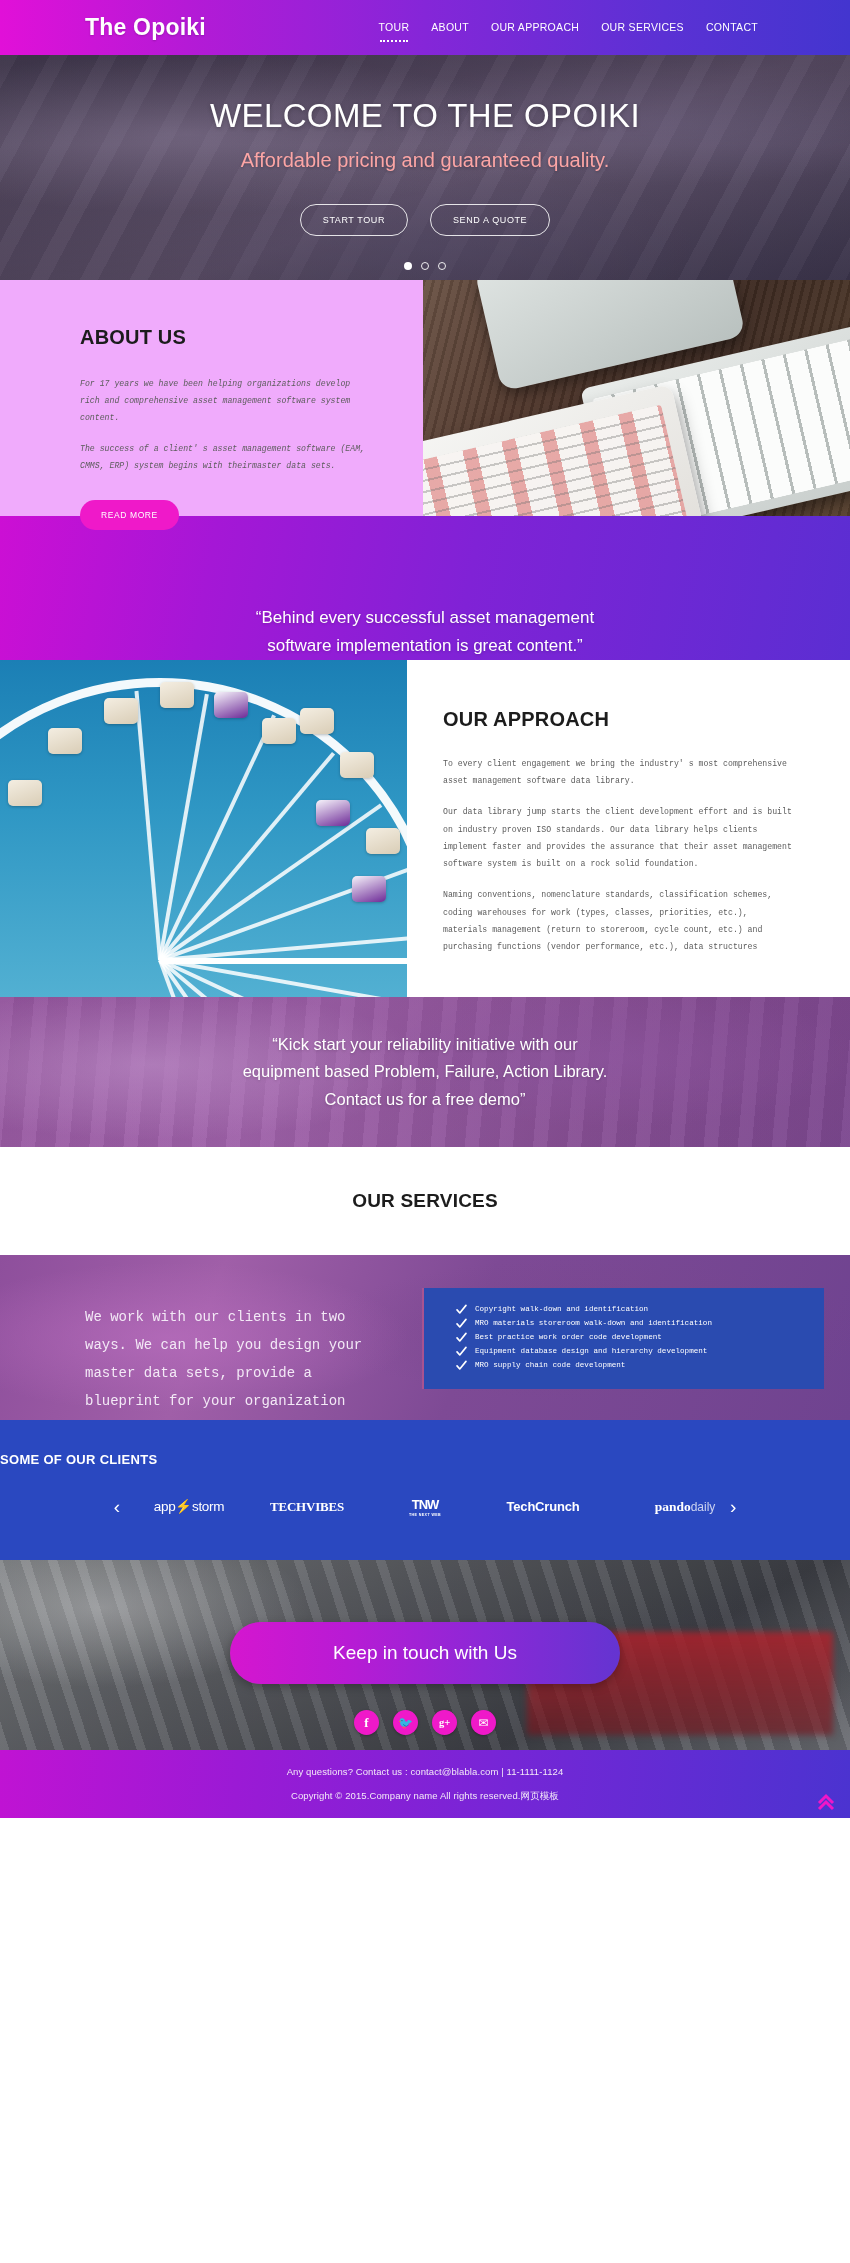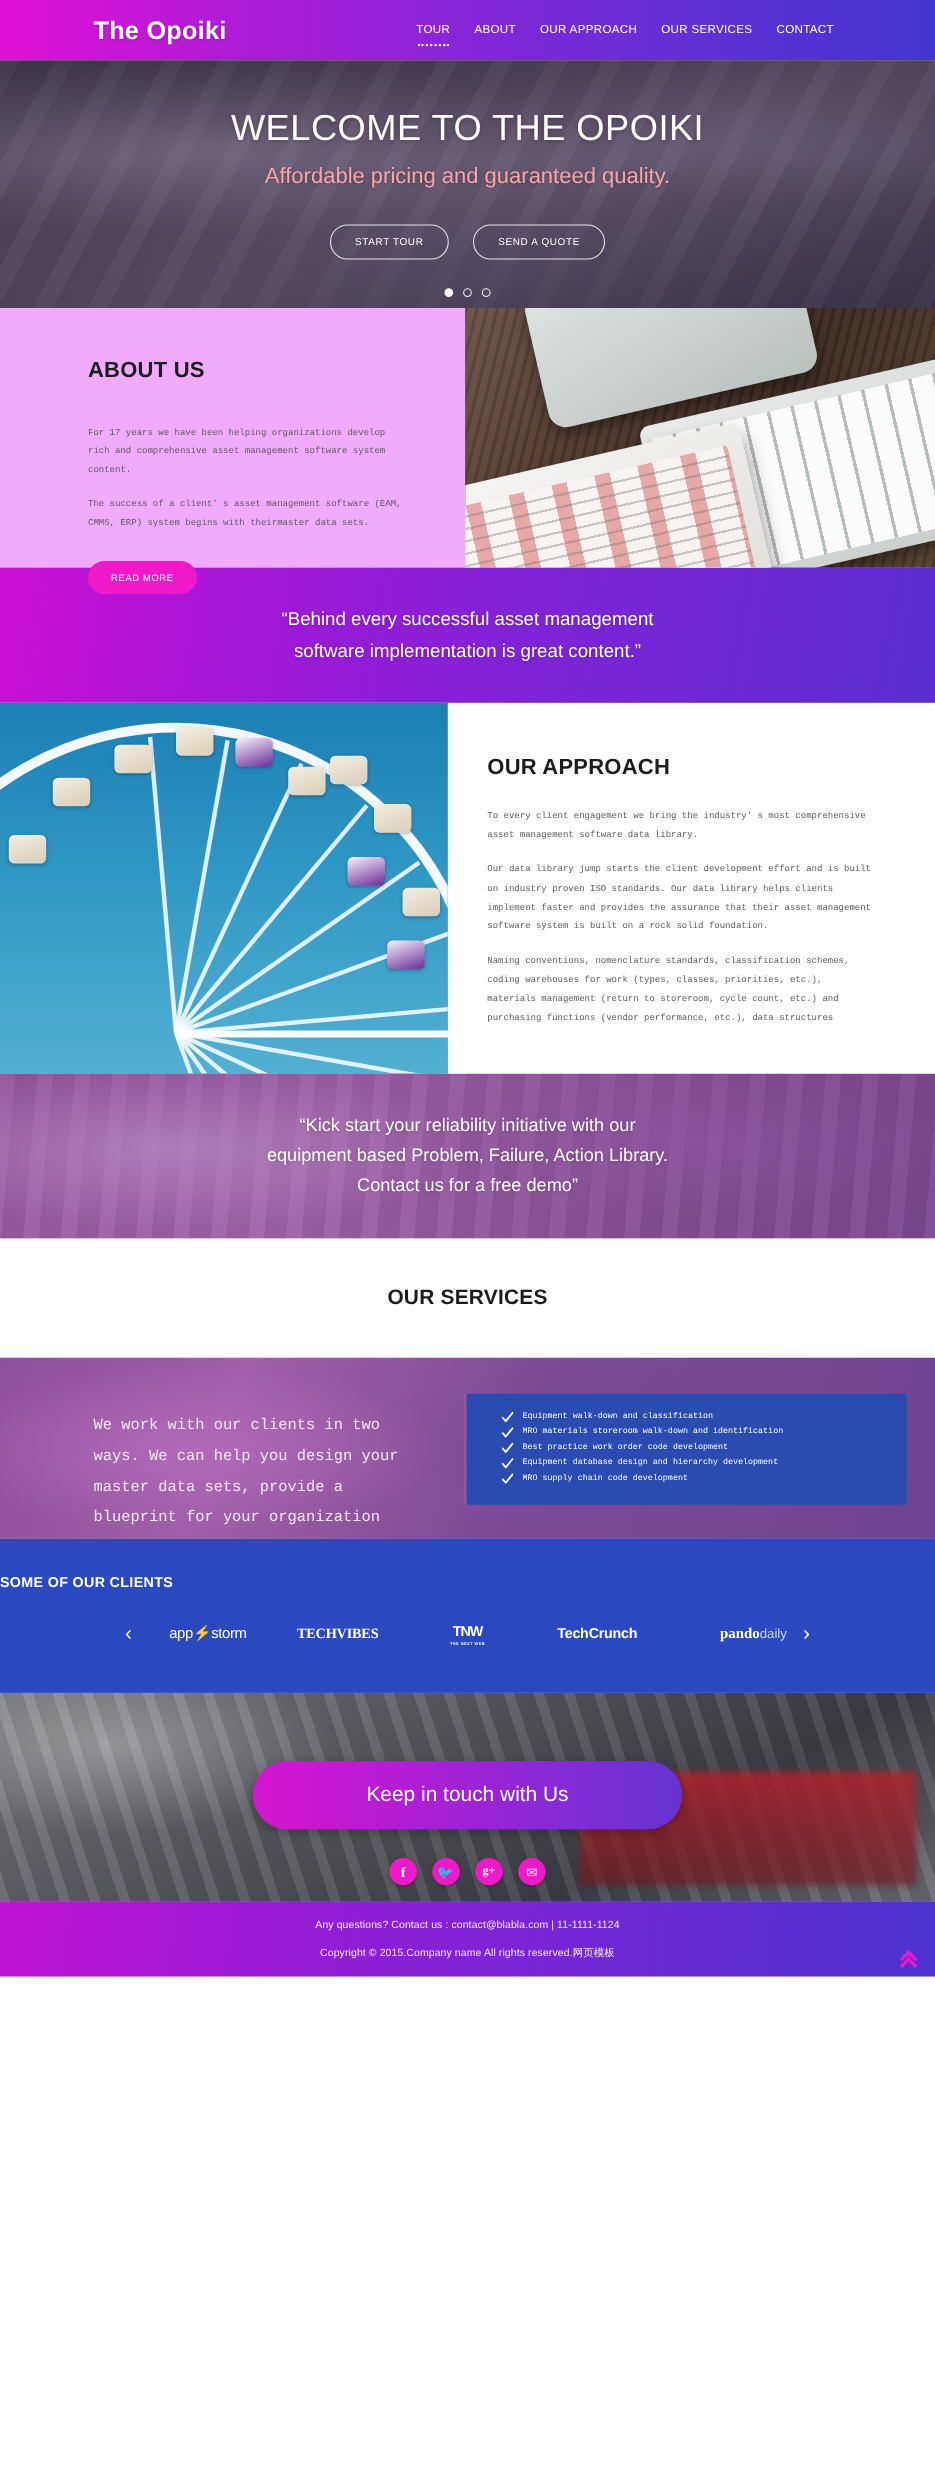--- a/index.html
+++ b/index.html
@@ -136,21 +136,21 @@
     font-weight: bold;
     color: #1c1c1c;
     letter-spacing: .2px;
   }
   .mono-body {
     font-family: "Liberation Mono", "DejaVu Sans Mono", monospace;
     font-size: 8.2px;
     line-height: 2.1;
     color: #5c5c5c;
   }
-  .about-left .mono-body { margin-top: 36px; }
+  .about-left .mono-body { margin-top: 26px; font-style: italic; }
   .about-left .mono-body p + p { margin-top: 13px; }
   .pill-btn {
     margin-top: 26px;
     display: inline-block;
     background: #ef19c9;
     color: #ffffff;
     font-size: 8.5px;
     letter-spacing: .6px;
     border: none;
     border-radius: 16px;
@@ -214,24 +214,24 @@
     background:
       repeating-linear-gradient(0deg, transparent 0px, transparent 9px, rgba(90,90,90,.35) 9px, rgba(90,90,90,.35) 11px),
       repeating-linear-gradient(90deg, transparent 0px, transparent 26px, rgba(210,70,70,.5) 26px, rgba(210,70,70,.5) 40px);
       background-color: #f8f5f2;
     border-radius: 4px;
     opacity: .85;
   }
 
   
   .quote1 {
-    height: 123px;
+    height: 144px;
     background: linear-gradient(100deg, #cc0fd4 0%, #a517d6 25%, #8022d6 55%, #5b2ed2 100%);
     display: flex;
-    align-items: center;
+    align-items: flex-end;
     justify-content: center;
   }
   .quote-text {
     color: #ffffff;
     font-size: 17px;
     font-weight: 300;
     line-height: 1.65;
     text-align: center;
     text-shadow: 0 1px 3px rgba(0,0,0,.18);
   }
@@ -615,21 +615,21 @@
   <div class="services">
     <div class="services-bg"></div>
     <div class="services-left">
       <div class="mono-body">We work with our clients in two ways. We can help you design your master data sets, provide a blueprint for your organization to execute, or we can design and execute database development activities. Do it all. A few of the content services we offer···</div>
     </div>
     <div class="services-box">
       <div class="check-row">
         <svg class="check-icon" viewBox="0 0 16 16">
             <path d="M1.5 8.5 L5.5 13 L14.5 2" fill="none" stroke="#ffffff" stroke-width="2.4" stroke-linecap="round" stroke-linejoin="round"></path>
           </svg>
-        <div class="check-label">Equipment walk-down and classification</div>
+        <div class="check-label">Copyright walk-down and identification</div>
       </div>
       <div class="check-row">
         <svg class="check-icon" viewBox="0 0 16 16">
             <path d="M1.5 8.5 L5.5 13 L14.5 2" fill="none" stroke="#ffffff" stroke-width="2.4" stroke-linecap="round" stroke-linejoin="round"></path>
           </svg>
         <div class="check-label">MRO materials storeroom walk-down and identification</div>
       </div>
       <div class="check-row">
         <svg class="check-icon" viewBox="0 0 16 16">
             <path d="M1.5 8.5 L5.5 13 L14.5 2" fill="none" stroke="#ffffff" stroke-width="2.4" stroke-linecap="round" stroke-linejoin="round"></path>

